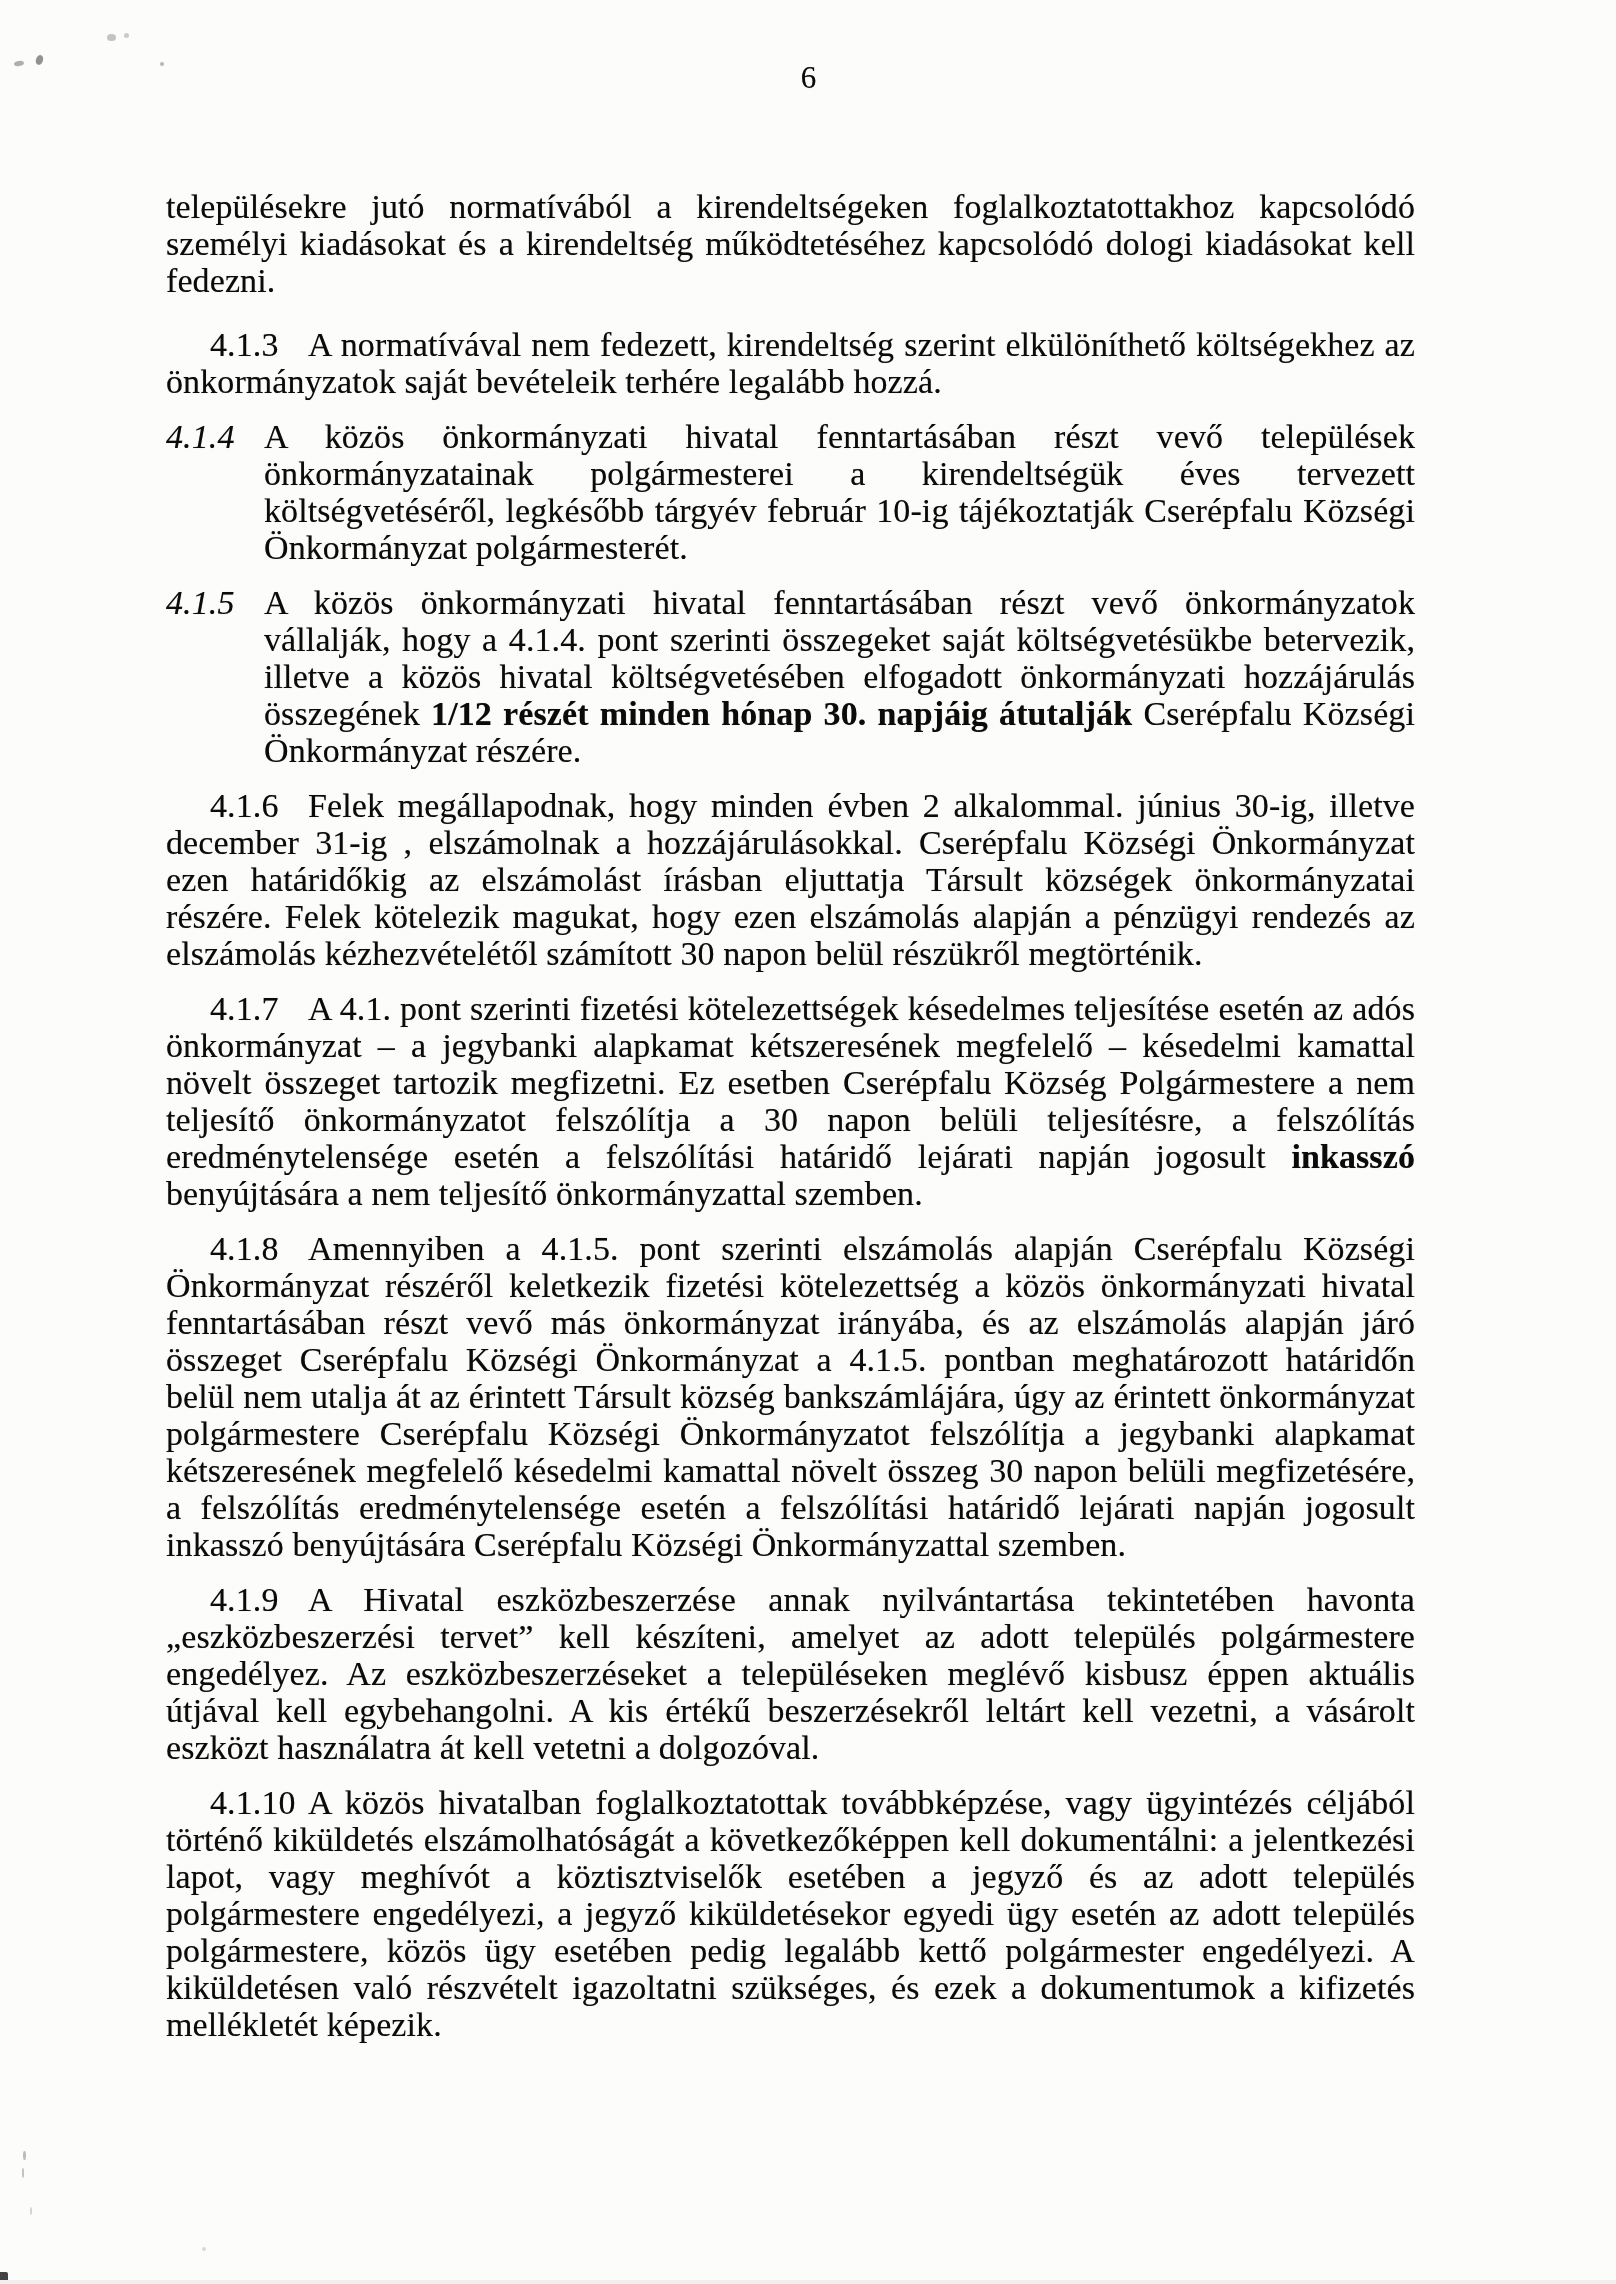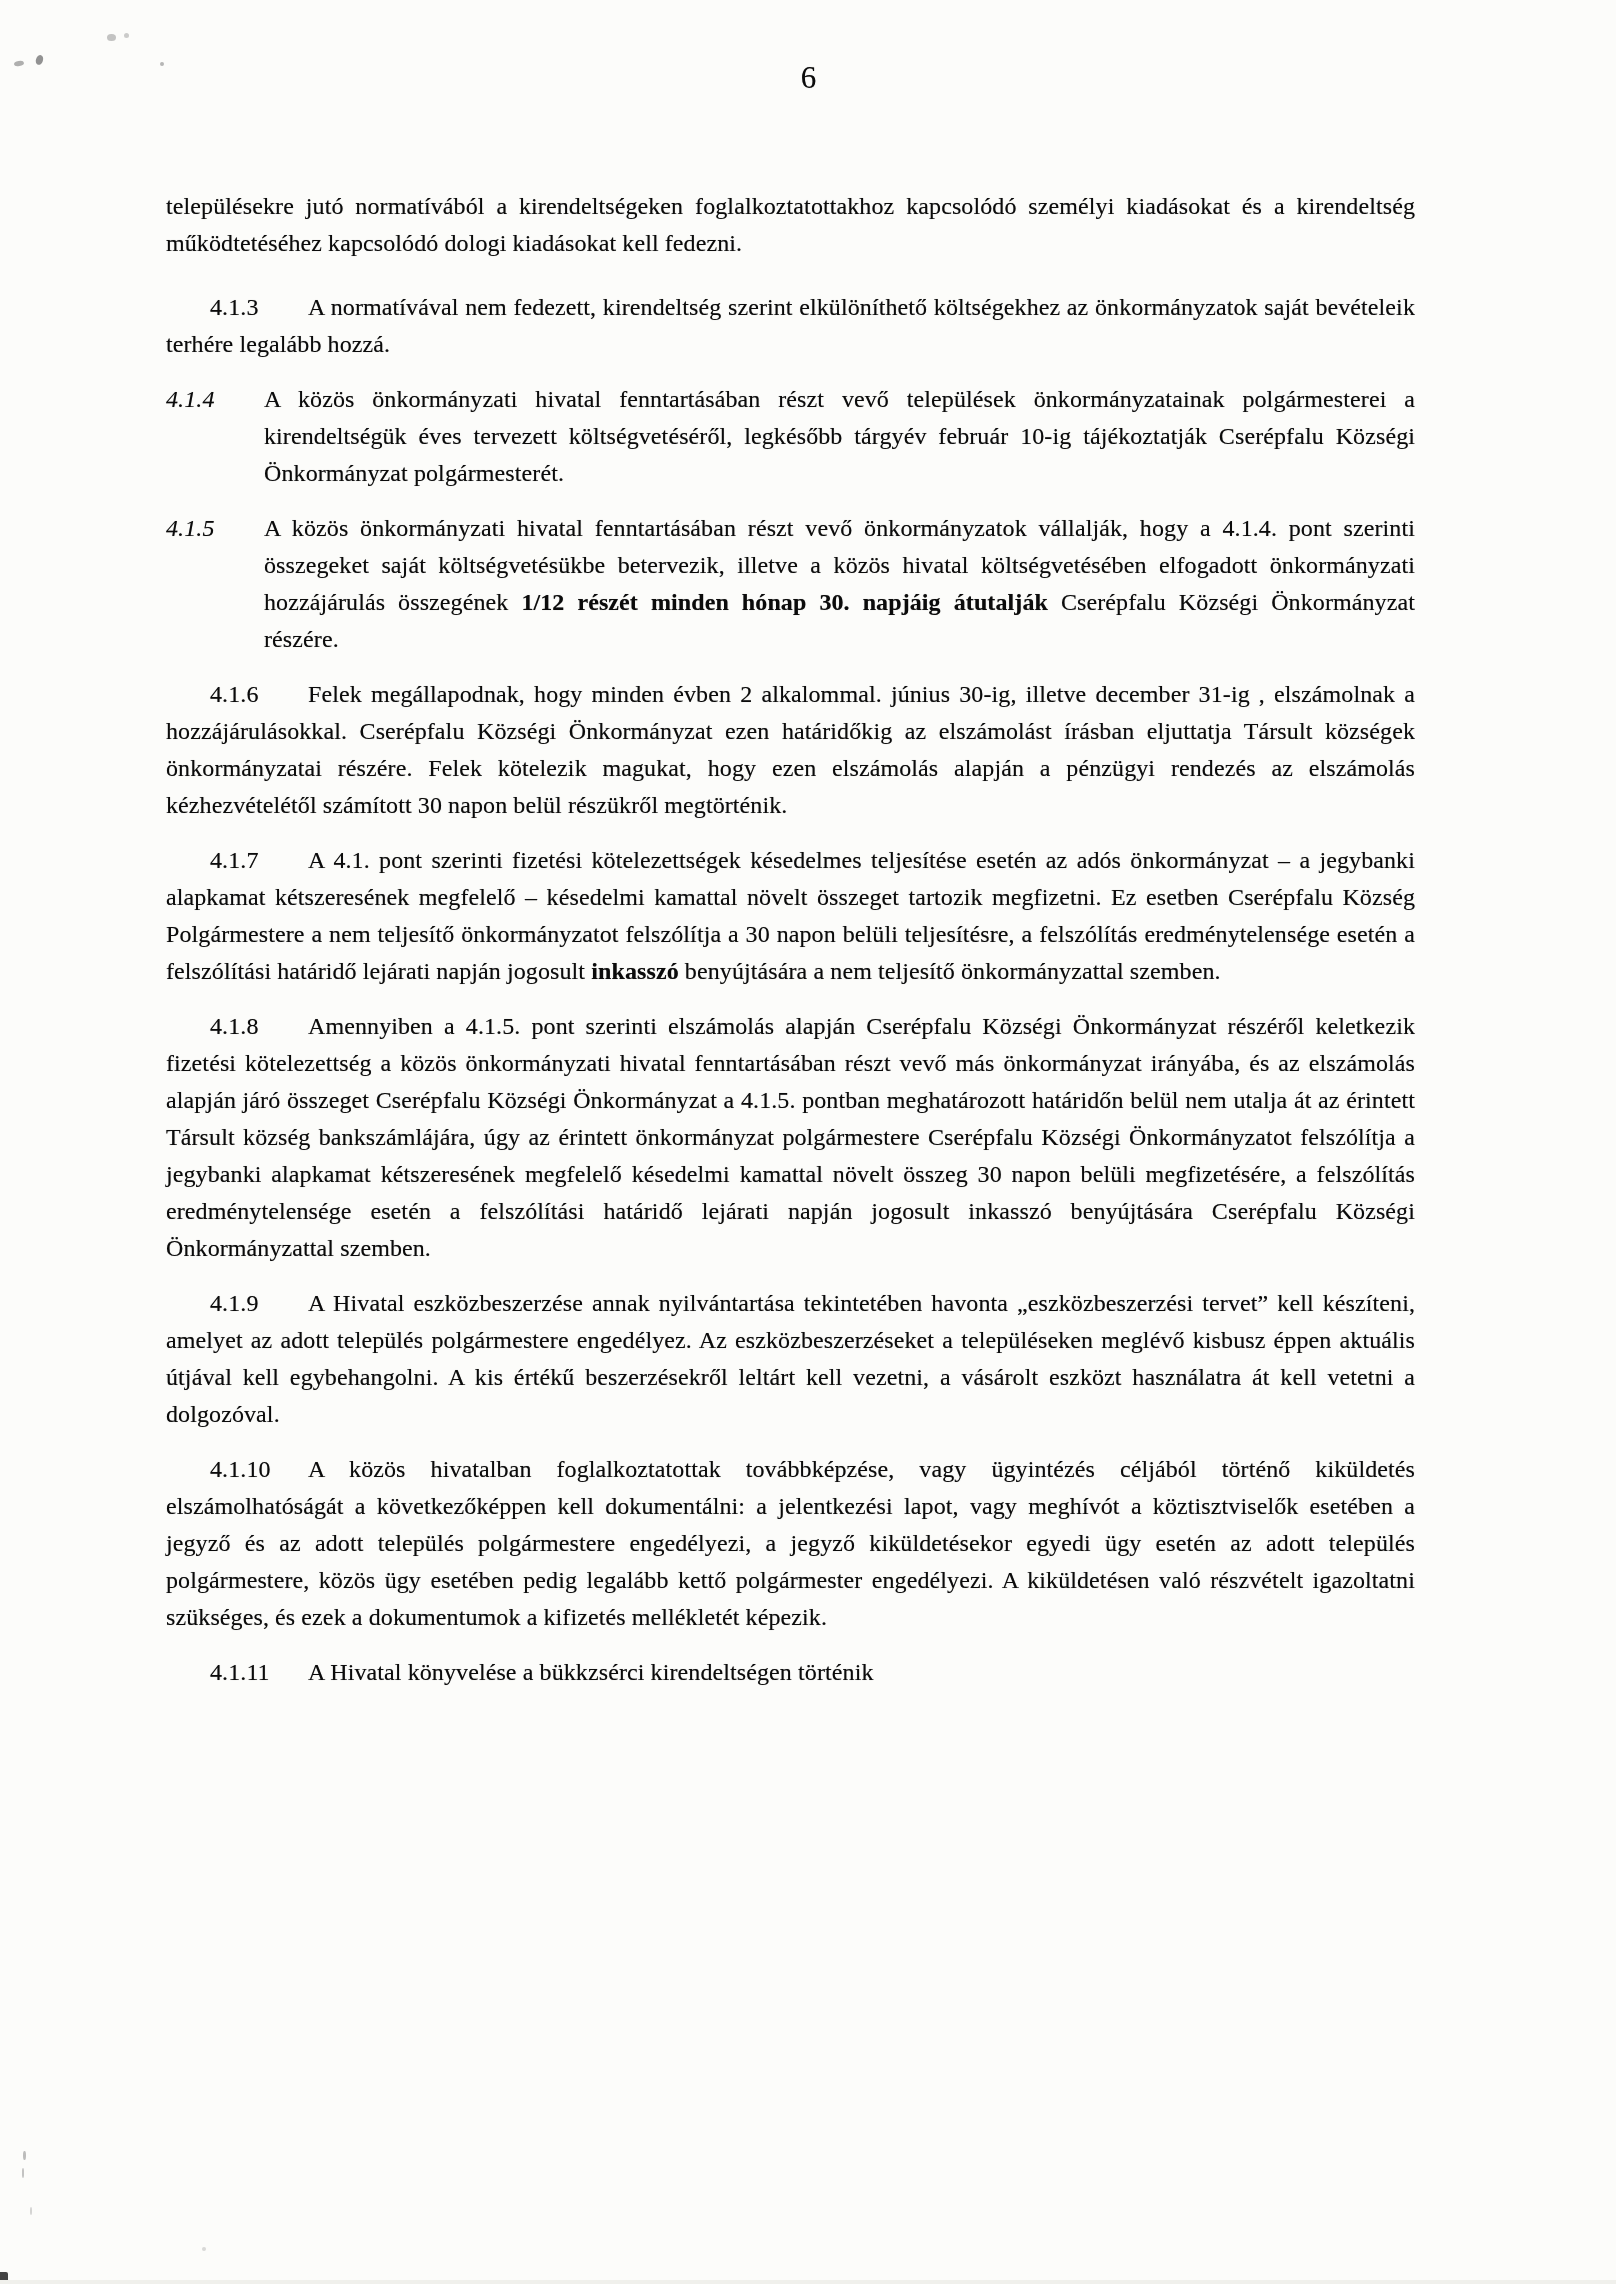--- a/index.html
+++ b/index.html
@@ -17,21 +17,21 @@
   .page-number{
     padding-top:59px;
     text-align:center;
     font-size:31px;
     line-height:37px;
     text-shadow:0 0 0.7px rgba(0,0,0,.45);
   }
   .content{
     margin:92px 202px 0 166px;
     text-align:justify;
-    font-size:24px;
+    font-size:34px;
     line-height:37px;
     text-shadow:0 0 0.7px rgba(0,0,0,.45);
     letter-spacing:0.1px;
   }
   p{margin:0 0 18px 0;}
   p.intro{margin-bottom:27px;}
   .num{display:inline-block;width:98px;margin-left:44px;}
   .hang{padding-left:98px;}
   .hang .num{margin-left:-98px;font-style:italic;}
   .bold{font-weight:700;}
@@ -80,21 +80,20 @@
     <p class="flush"><span class="num">4.1.6</span><span>Felek megállapodnak, hogy minden évben 2 alkalommal. június 30-ig, illetve december 31-ig , elszámolnak a hozzájárulásokkal. Cserépfalu Községi Önkormányzat ezen határidőkig az elszámolást írásban eljuttatja Társult községek önkormányzatai részére. Felek kötelezik magukat, hogy ezen elszámolás alapján a pénzügyi rendezés az elszámolás kézhezvételétől számított 30 napon belül részükről megtörténik.</span></p>
 
     <p class="flush"><span class="num">4.1.7</span><span>A 4.1. pont szerinti fizetési kötelezettségek késedelmes teljesítése esetén az adós önkormányzat – a jegybanki alapkamat kétszeresének megfelelő – késedelmi kamattal növelt összeget tartozik megfizetni. Ez esetben Cserépfalu Község Polgármestere a nem teljesítő önkormányzatot felszólítja a 30 napon belüli teljesítésre, a felszólítás eredménytelensége esetén a felszólítási határidő lejárati napján jogosult </span><span class="bold">inkasszó</span><span> benyújtására a nem teljesítő önkormányzattal szemben.</span></p>
 
     <p class="flush"><span class="num">4.1.8</span><span>Amennyiben a 4.1.5. pont szerinti elszámolás alapján Cserépfalu Községi Önkormányzat részéről keletkezik fizetési kötelezettség a közös önkormányzati hivatal fenntartásában részt vevő más önkormányzat irányába, és az elszámolás alapján járó összeget Cserépfalu Községi Önkormányzat a 4.1.5. pontban meghatározott határidőn belül nem utalja át az érintett Társult község bankszámlájára, úgy az érintett önkormányzat polgármestere Cserépfalu Községi Önkormányzatot felszólítja a jegybanki alapkamat kétszeresének megfelelő késedelmi kamattal növelt összeg 30 napon belüli megfizetésére, a felszólítás eredménytelensége esetén a felszólítási határidő lejárati napján jogosult inkasszó benyújtására Cserépfalu Községi Önkormányzattal szemben.</span></p>
 
     <p class="flush"><span class="num">4.1.9</span><span>A Hivatal eszközbeszerzése annak  nyilvántartása tekintetében havonta „eszközbeszerzési tervet” kell készíteni, amelyet az adott település polgármestere engedélyez. Az eszközbeszerzéseket a településeken meglévő kisbusz éppen aktuális útjával kell egybehangolni. A kis értékű beszerzésekről leltárt kell vezetni, a vásárolt eszközt használatra át kell vetetni a dolgozóval.</span></p>
 
     <p class="flush"><span class="num">4.1.10</span><span>A közös hivatalban foglalkoztatottak továbbképzése, vagy ügyintézés céljából történő kiküldetés elszámolhatóságát a következőképpen kell dokumentálni: a jelentkezési lapot, vagy meghívót a köztisztviselők esetében a jegyző és az adott település polgármestere engedélyezi, a jegyző kiküldetésekor egyedi ügy esetén az adott település polgármestere, közös ügy esetében pedig legalább kettő polgármester engedélyezi. A kiküldetésen való részvételt igazoltatni szükséges, és ezek a dokumentumok a kifizetés mellékletét képezik.</span></p>
 
-    <p class="flush"><span class="num">4.1.11</span><span>A Hivatal könyvelése a bükkzsérci kirendeltségen történik</span></p>
 
 
   </div>
 
   <i class="speck s1"></i>
   <i class="speck s2"></i>
   <i class="speck s3"></i>
   <i class="speck s4"></i>
   <i class="speck s5"></i>
   <i class="speck s6"></i>

